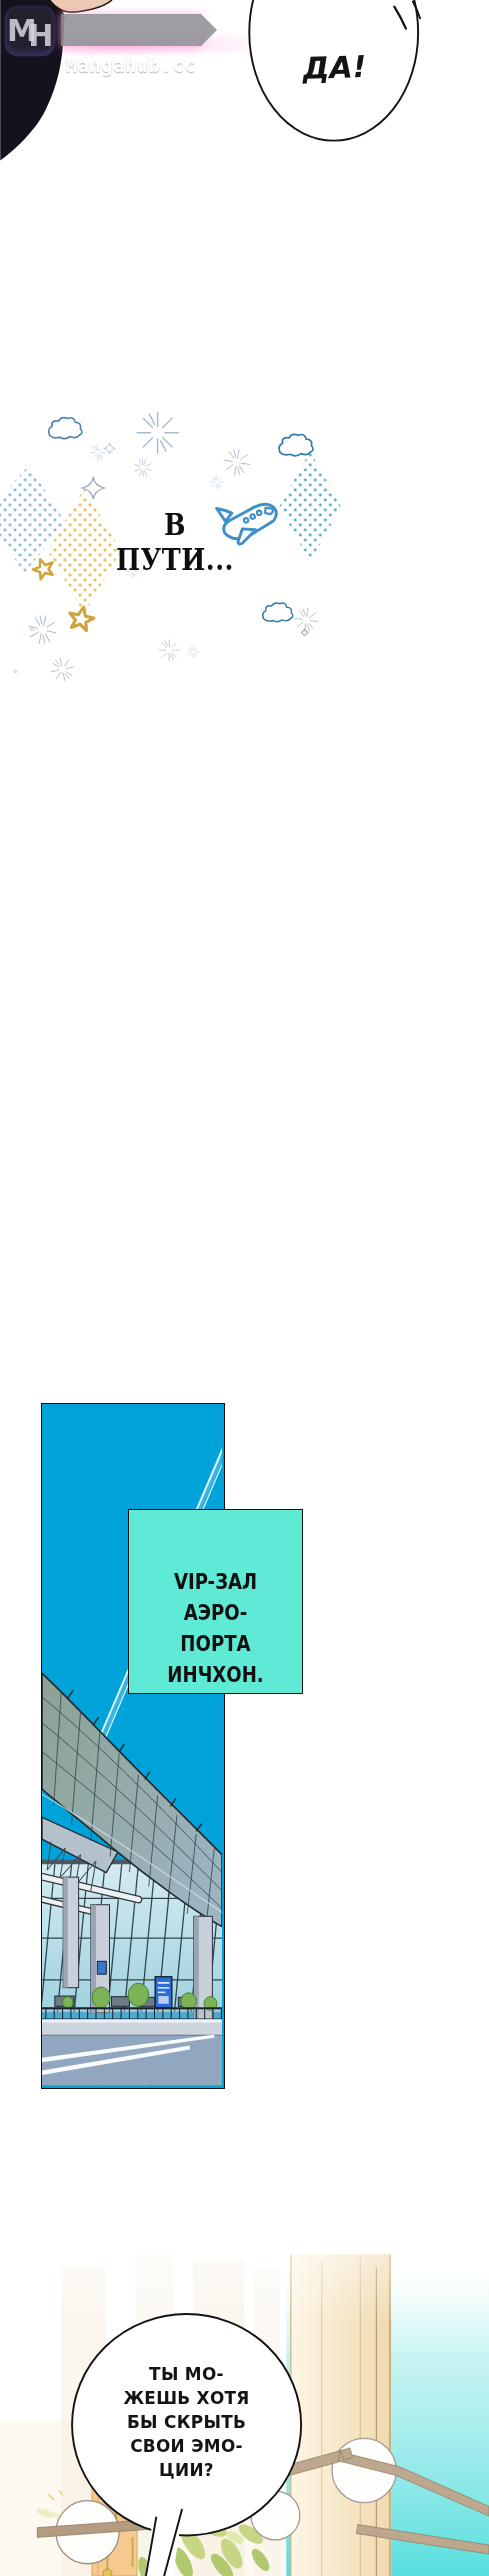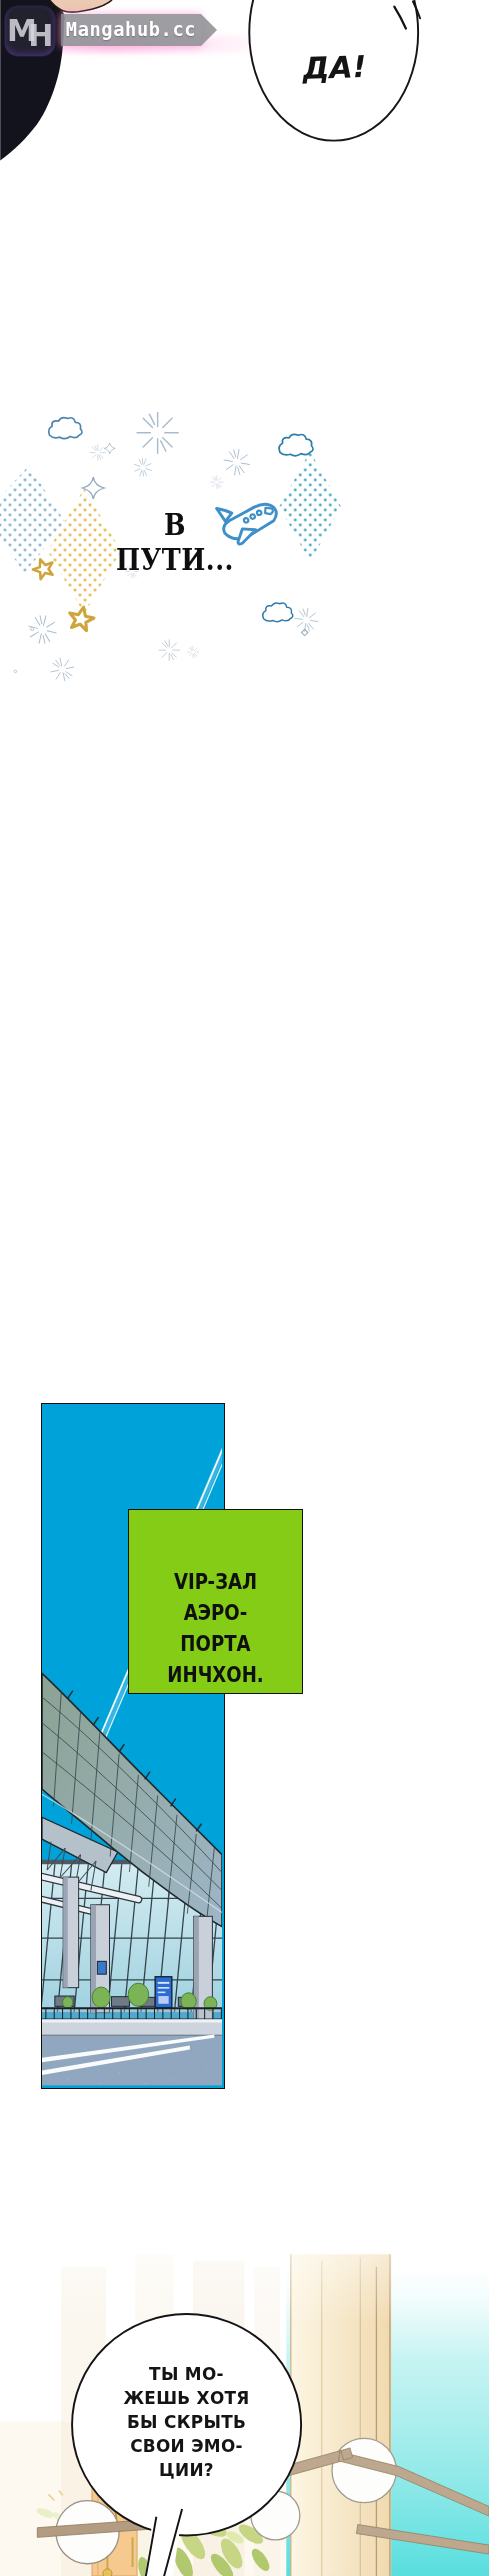--- a/index.html
+++ b/index.html
@@ -17,35 +17,35 @@
   #mh-logo .l{font-weight:bold;font-size:30px;color:rgba(214,214,222,.85);line-height:1;
     font-family:"DejaVu Sans", sans-serif;}
   #mh-logo .l2{margin-left:-8.4px;margin-top:9px;}
   #site-badge{left:61px;top:14px;width:140px;height:32px;background:rgba(143,143,149,.88);z-index:3;
     box-shadow:0 1.3px 9px rgba(255,140,210,.5),0 -1.3px 6.4px rgba(255,170,225,.4);}
   #site-badge:after{content:"";position:absolute;left:140px;top:0;width:0;height:0;
     border-top:16px solid transparent;border-bottom:16px solid transparent;
     border-left:16.7px solid rgba(143,143,149,.88);}
   #site-badge span{display:block;text-align:center;line-height:32px;color:#fff;
     font-family:"DejaVu Sans Mono", monospace;font-weight:bold;font-size:18.7px;letter-spacing:0.6px;
-    text-shadow:0 0.6px 1.3px rgba(60,60,70,.4);}
+    text-shadow:0 0.6px 1.3px rgba(60,60,70,.4);margin-top:36px;}
   #top-bubble-text{left:283px;top:50px;width:103px;text-align:center;z-index:5;
     font-weight:bold;font-style:italic;font-size:30px;color:#141414;transform:rotate(-2deg);}
 
   
   #decor{left:0;top:412px;width:489px;height:309px;}
   #transition-title{left:104px;top:507px;width:142px;text-align:center;z-index:3;
     font-family:"DejaVu Serif", serif;font-weight:bold;font-size:30px;color:#0e0e0e;
     transform:scaleX(.85);letter-spacing:0.6px;}
 
   
   #airport-panel{left:41px;top:1403px;width:184px;height:686px;border:1.9px solid #0e0e0e;
     box-sizing:border-box;background:var(--c-sky,#00a2da);z-index:1;}
   #panel-caption{left:128px;top:1509px;width:175px;height:185px;border:1.9px solid #101010;
-    box-sizing:border-box;background:#84cc16;z-index:6;}
+    box-sizing:border-box;background:#5eead4;z-index:6;}
   #panel-caption .cap{margin-top:57px;text-align:center;font-weight:bold;font-size:20.6px;
     line-height:31px;color:#101010;transform:scaleX(.88);letter-spacing:0px;}
 
   
   #bottom-scene{left:0;top:2177px;width:489px;height:399px;}
   #bottom-bubble-text{left:77px;top:2362px;width:219px;text-align:center;z-index:9;
     font-weight:bold;font-size:17.4px;line-height:24px;letter-spacing:0.3px;color:#141414;
     transform:scaleX(.97);}
 </style>
 </head>

